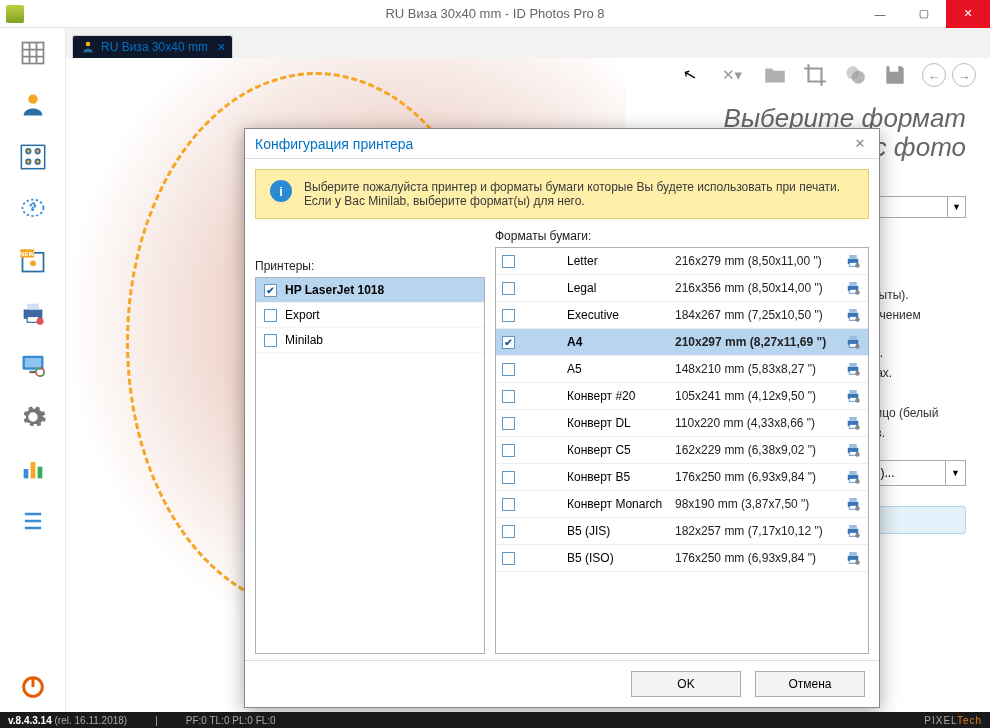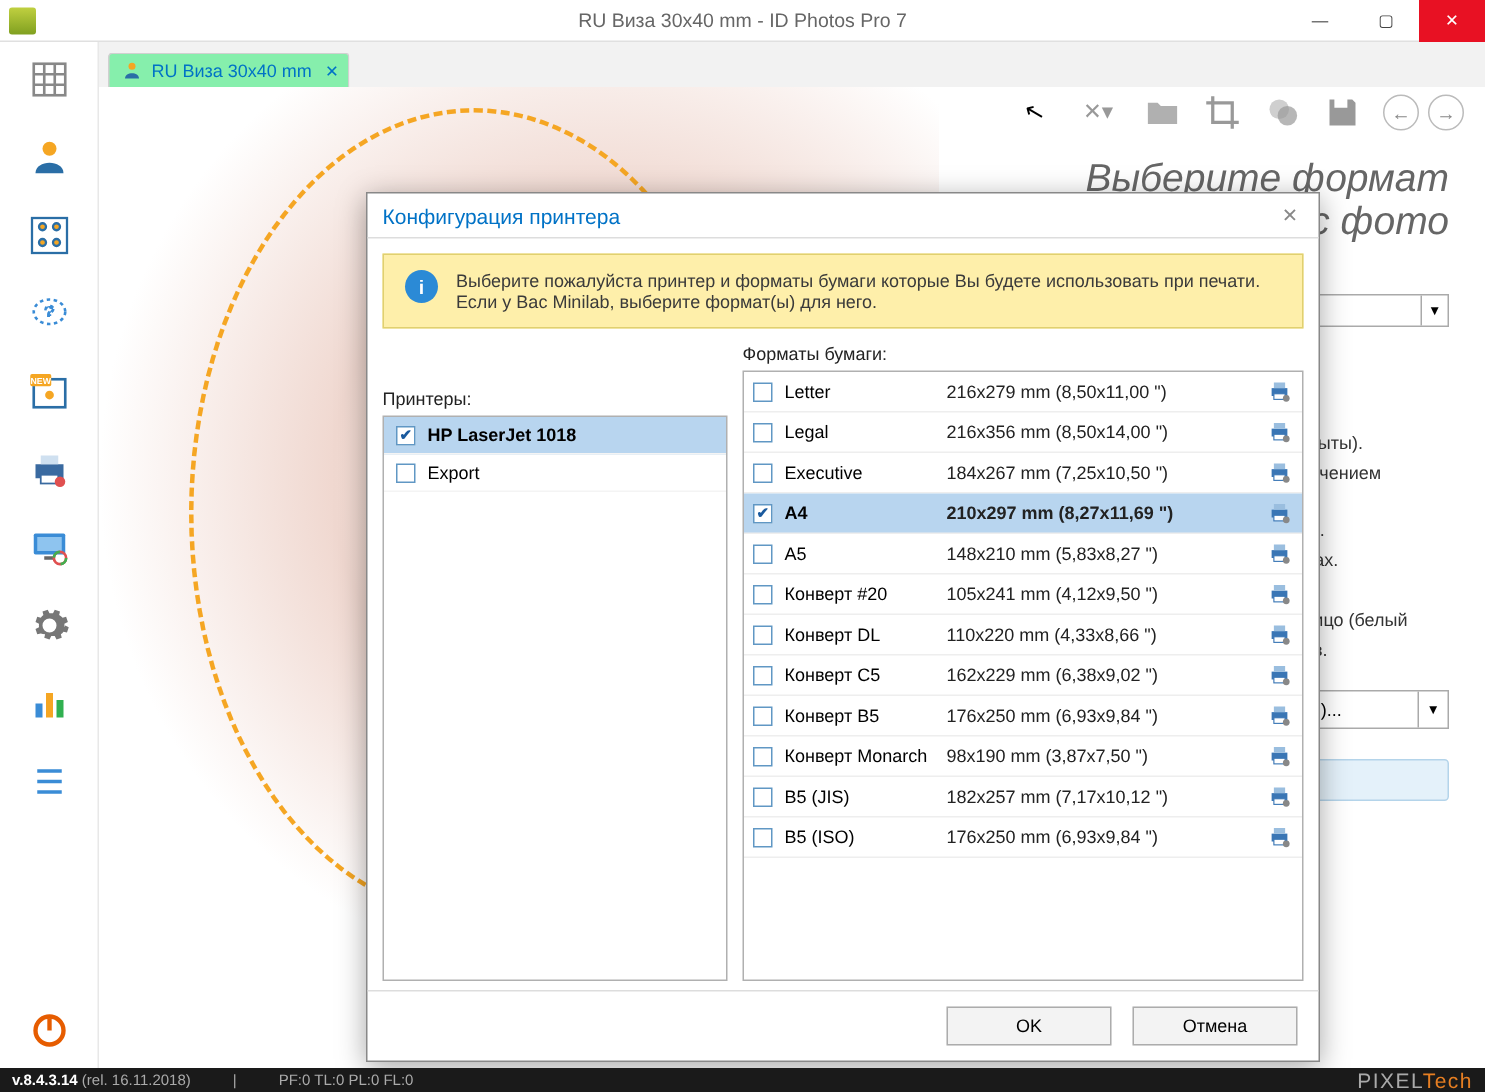--- a/index.html
+++ b/index.html
@@ -17,21 +17,21 @@
   .app-body { display:flex; height:684px; }
   .left-sidebar { width:66px; background:#fff; border-right:1px solid #e8e8e8; display:flex; flex-direction:column; align-items:center; padding-top:8px; gap:18px; }
   .side-icon { width:34px; height:34px; display:flex; align-items:center; justify-content:center; font-size:22px; color:#555; position:relative; }
   .side-icon svg { width:28px; height:28px; }
   .power-btn { margin-top:auto; margin-bottom:8px; color:#e65c00; }
 
   .workspace { flex:1; position:relative; background:#fff; }
 
   
   .tabstrip { height:30px; background:#f2f2f2; display:flex; align-items:flex-end; padding-left:6px; }
-  .tab { background:#86efac; border:1px solid #d0d0d0; border-bottom:none; border-top-left-radius:3px; border-top-right-radius:3px; padding:4px 24px 4px 8px; font-size:12px; color:#0072c6; display:flex; align-items:center; gap:6px; position:relative; }
+  .tab { background:#0f172a; border:1px solid #d0d0d0; border-bottom:none; border-top-left-radius:3px; border-top-right-radius:3px; padding:4px 24px 4px 8px; font-size:12px; color:#0072c6; display:flex; align-items:center; gap:6px; position:relative; }
   .tab .close-x { position:absolute; right:6px; color:#0072c6; font-size:11px; }
   .tab .person-ico { width:14px; height:14px; }
 
   
   .top-toolbar { position:absolute; top:34px; right:14px; display:flex; gap:14px; align-items:center; }
   .tb-icon { width:26px; height:26px; color:#999; }
   .nav-arrows { display:flex; gap:6px; }
   .nav-arrow { width:24px; height:24px; border:1px solid #bbb; border-radius:50%; color:#888; display:flex; align-items:center; justify-content:center; font-size:13px; }
 
   
@@ -66,42 +66,42 @@
   .listbox::-webkit-scrollbar-track { background:#f0f0f0; }
   .listbox::-webkit-scrollbar-thumb { background:#c8c8c8; border:1px solid #aaa; }
 
   .printer-row { display:flex; align-items:center; padding:5px 8px; gap:8px; color:#000000; border-bottom:1px solid #f4f4f4;}
   .printer-row.selected { background:#b8d5ef; color:#000; font-weight:bold; }
   .printer-row .chk { width:13px; height:13px; border:1px solid #6097c4; background:#fff; display:flex; align-items:center; justify-content:center; font-size:10px; color:#1a5a9e; flex-shrink:0; }
 
   .format-row { display:flex; align-items:center; padding:4px 6px; gap:8px; border-bottom:1px solid #eee; }
   .format-row.selected { background:#b8d5ef; font-weight:bold; }
   .format-row .chk { width:13px; height:13px; border:1px solid #6097c4; background:#fff; display:flex; align-items:center; justify-content:center; font-size:10px; color:#1a5a9e; flex-shrink:0;}
-  .format-row .fname { width:100px; }
+  .format-row .fname { width:100px;margin-left:44px; }
   .format-row .fsize { flex:1; color:#222; font-weight:normal;}
   .format-row.selected .fsize { font-weight:bold; }
   .format-row .prn-ico { width:18px; height:18px; color:#3a76b5; flex-shrink:0; }
 
   .modal-buttons { display:flex; justify-content:flex-end; gap:14px; padding:10px 14px; border-top:1px solid #ddd; }
   .modal-buttons button { width:110px; height:26px; background:#f3f3f3; border:1px solid #acacac; font-size:12px; }
 
   
   .statusbar { position:absolute; left:0; right:0; bottom:0; height:16px; background:#1a1a1a; color:#aaa; font-size:10px; display:flex; align-items:center; padding:0 8px; gap:28px; }
   .statusbar .ver b { color:#fff; }
-  .statusbar .logo { margin-left:auto; font-size:14px; letter-spacing:1px;}
+  .statusbar .logo { margin-left:auto; font-size:10px; letter-spacing:1px;}
   .statusbar .logo b{ color:#e67e22; font-weight:normal;}
 
   .cursor { position:absolute; left:617px; top:37px; font-size:16px; color:#000; pointer-events:none; transform:rotate(-15deg); }
 </style>
 </head>
 <body>
 
 <div class="titlebar">
   <div class="app-icon"></div>
-  <div class="title">RU Виза 30x40 mm - ID Photos Pro 7</div>
+  <div class="title">RU Виза 30x40 mm - ID Photos Pro 8</div>
   <div class="win-controls">
     <div class="win-btn">—</div>
     <div class="win-btn">▢</div>
     <div class="win-btn close">✕</div>
   </div>
 </div>
 
 <div class="app-body">
 
   <div class="left-sidebar">
@@ -257,20 +257,24 @@
           <h4>Принтеры:</h4>
           <div class="listbox" id="printer-list">
               <div class="printer-row selected">
                 <span class="chk">✔</span>
                 <span>HP LaserJet 1018</span>
               </div>
               <div class="printer-row">
                 <span class="chk"></span>
                 <span>Export</span>
               </div>
+              <div class="printer-row">
+                <span class="chk"></span>
+                <span>Minilab</span>
+              </div>
             </div>
         </div>
         <div class="list-col right">
           <h4>Форматы бумаги:</h4>
           <div class="listbox" id="format-list">
               <div class="format-row">
                 <span class="chk"></span>
                 <span class="fname">Letter</span>
                 <span class="fsize">216x279 mm (8,50x11,00 ")</span>
                 <span class="prn-ico"><svg viewBox="0 0 24 24" fill="#3a76b5">

